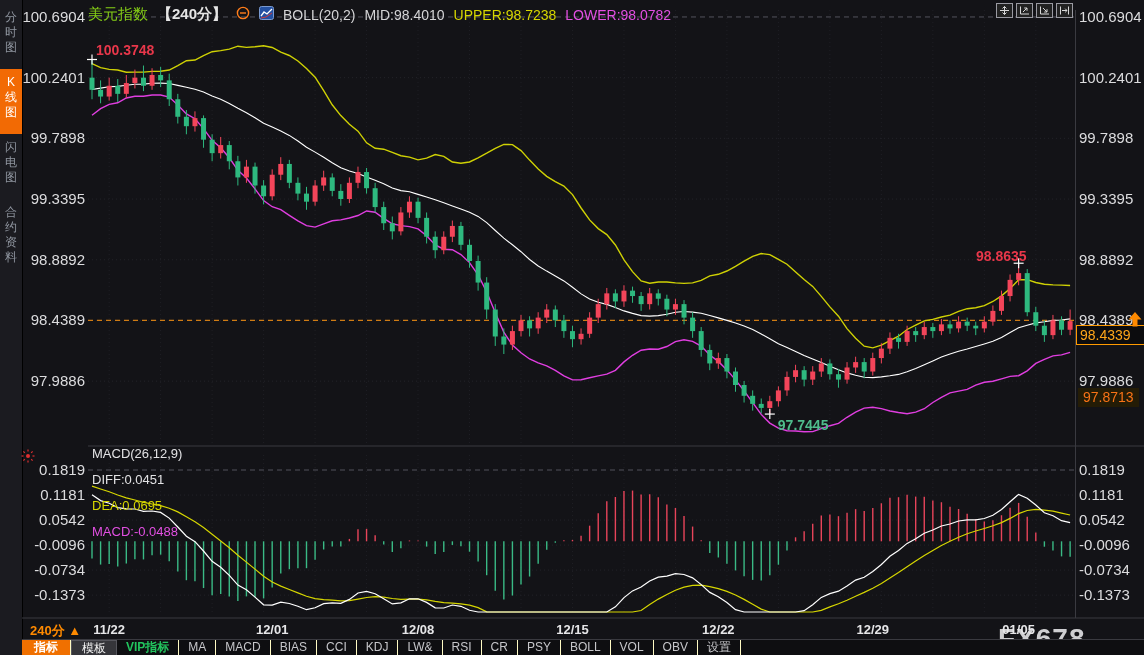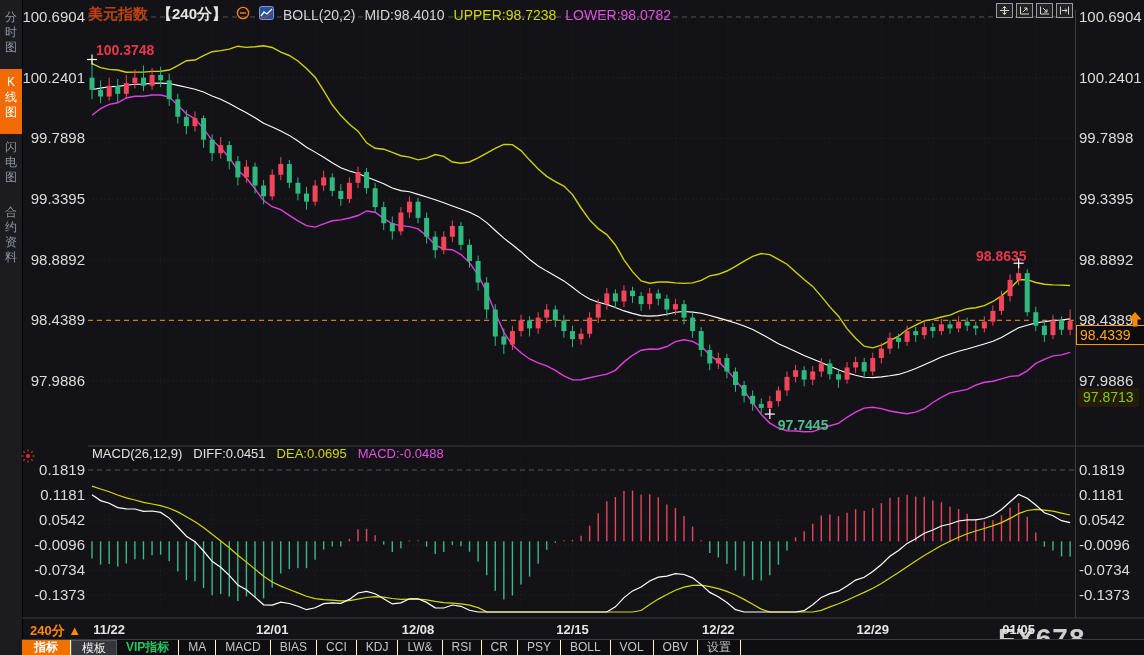--- a/index.html
+++ b/index.html
@@ -5,41 +5,41 @@
   html,body{margin:0;padding:0;background:#000;}
   #app{position:relative;width:1144px;height:655px;background:#131317;overflow:hidden;
        font-family:"Liberation Sans","DejaVu Sans",sans-serif;-webkit-font-smoothing:antialiased;}
   
   #sidebar{position:absolute;left:0;top:0;width:22px;height:655px;background:#1b1b20;border-right:1px solid #000;}
   .side-item{position:absolute;left:0;width:22px;text-align:center;font-size:12px;line-height:15px;
              color:#9096a0;cursor:pointer;padding-top:6px;}
   .side-item.active{background:#f26a04;color:#fff;}
   
   #hdr{position:absolute;left:88px;top:5px;display:flex;align-items:center;gap:9px;font-size:14px;z-index:4;white-space:nowrap;}
-  .hdr-sym{color:#c2410c;font-weight:bold;font-size:15px;}
+  .hdr-sym{color:#84cc16;font-weight:normal;font-size:15px;}
   .hdr-period{color:#e5e5e5;font-weight:bold;font-size:15px;}
   .hdr-mid{color:#d4d4d6;text-align:right;}
   .hdr-upper{color:#d6d600;}
   .hdr-lower{color:#e24fe2;}
   #win-icons{position:absolute;right:71px;top:3px;display:flex;gap:3px;z-index:4;}
   .win-ic{width:15px;height:13px;border:1px solid #9a9aa2;background:#222;display:flex;align-items:center;justify-content:center;cursor:pointer;}
   
   .axlbl{position:absolute;font-size:15px;color:#dcdcde;height:16px;line-height:16px;z-index:2;}
   .axlbl.l{left:0;width:85px;text-align:right;}
   .axlbl.r{left:1079px;width:64px;text-align:left;}
   
-  #macd-hdr{position:absolute;left:92px;top:446px;display:flex;gap:11px;font-size:13px;z-index:3;white-space:nowrap;}
+  #macd-hdr{position:absolute;left:92px;top:446px;display:flex;gap:11px;font-size:13px;z-index:3;white-space:nowrap;flex-direction:column;}
   .macd-t{color:#e2e2e4;} .macd-diff{color:#e2e2e4;} .macd-dea{color:#d6d600;} .macd-macd{color:#e24fe2;}
   
   .ann{position:absolute;font-size:14px;font-weight:bold;z-index:3;}
   #ann-high1,#ann-high2{color:#e8374a;}
   #ann-low1{color:#4fbd8c;}
   #last-price-box{position:absolute;left:1076px;width:62px;border:1px solid #ff9a00;background:#0c0c0e;
       color:#ffa61a;font-size:14px;line-height:18px;padding:0 3px;z-index:3;}
-  #lower-ref-box{position:absolute;left:1078px;color:#84cc16;background:#241c06;font-size:14px;
+  #lower-ref-box{position:absolute;left:1078px;color:#f97316;background:#241c06;font-size:14px;
       line-height:17px;padding:1px 5px;z-index:3;}
   
   #xaxis-row{position:absolute;left:0;top:619px;width:1144px;height:20px;z-index:6;}
   #period-lbl{position:absolute;left:30px;top:3px;color:#ff8a00;font-weight:bold;font-size:13px;cursor:pointer;}
   .date-lbl{position:absolute;top:3px;transform:translateX(-50%);color:#e6e6e8;font-weight:bold;font-size:13px;}
   
   #toolbar{position:absolute;left:22px;top:639px;width:1122px;height:16px;background:#0e0e11;
       border-top:1px solid #3a3a40;display:flex;align-items:stretch;z-index:7;font-size:12px;line-height:15px;}
   .tb{padding:0 9px;color:#c6c6ca;border-right:1px solid #fef9c3;cursor:pointer;white-space:nowrap;}
   .tb.active{background:#f07000;color:#fff;font-weight:bold;padding:0 12px;}

